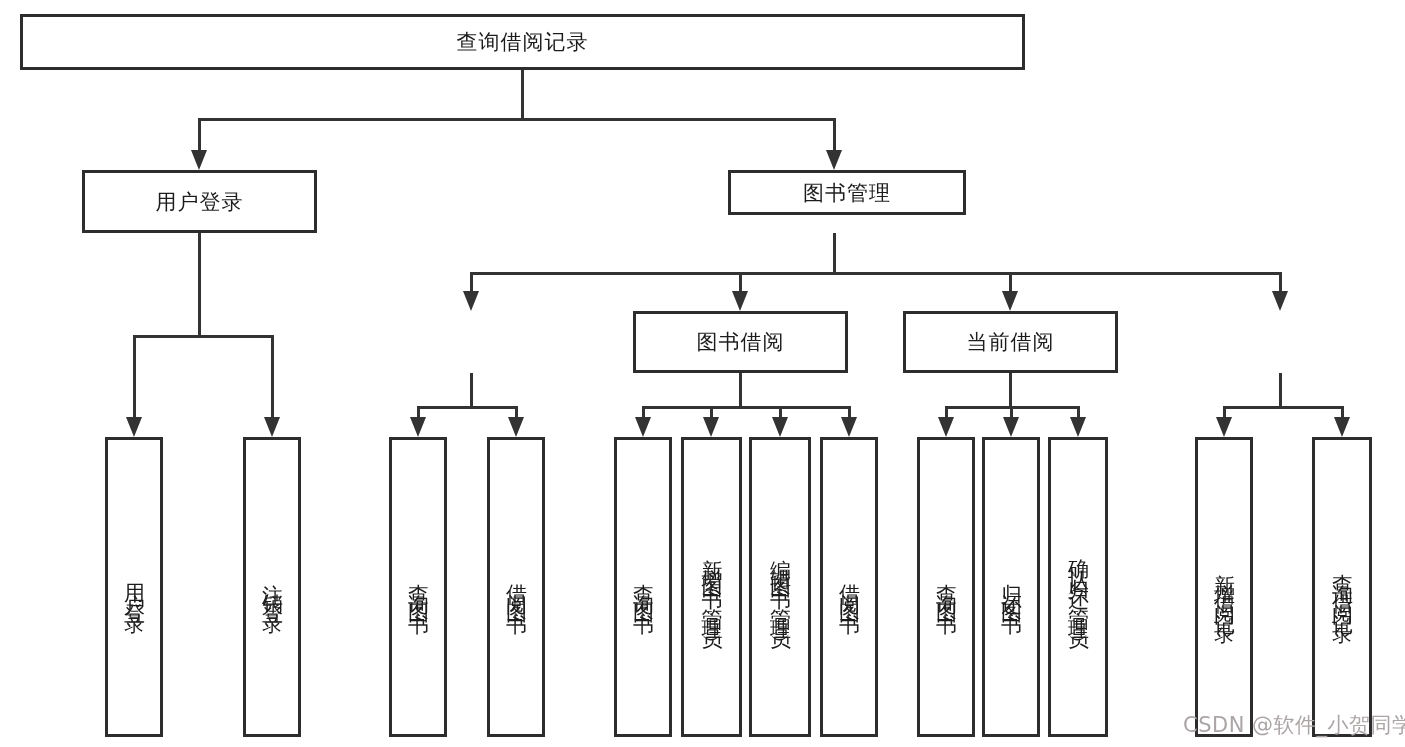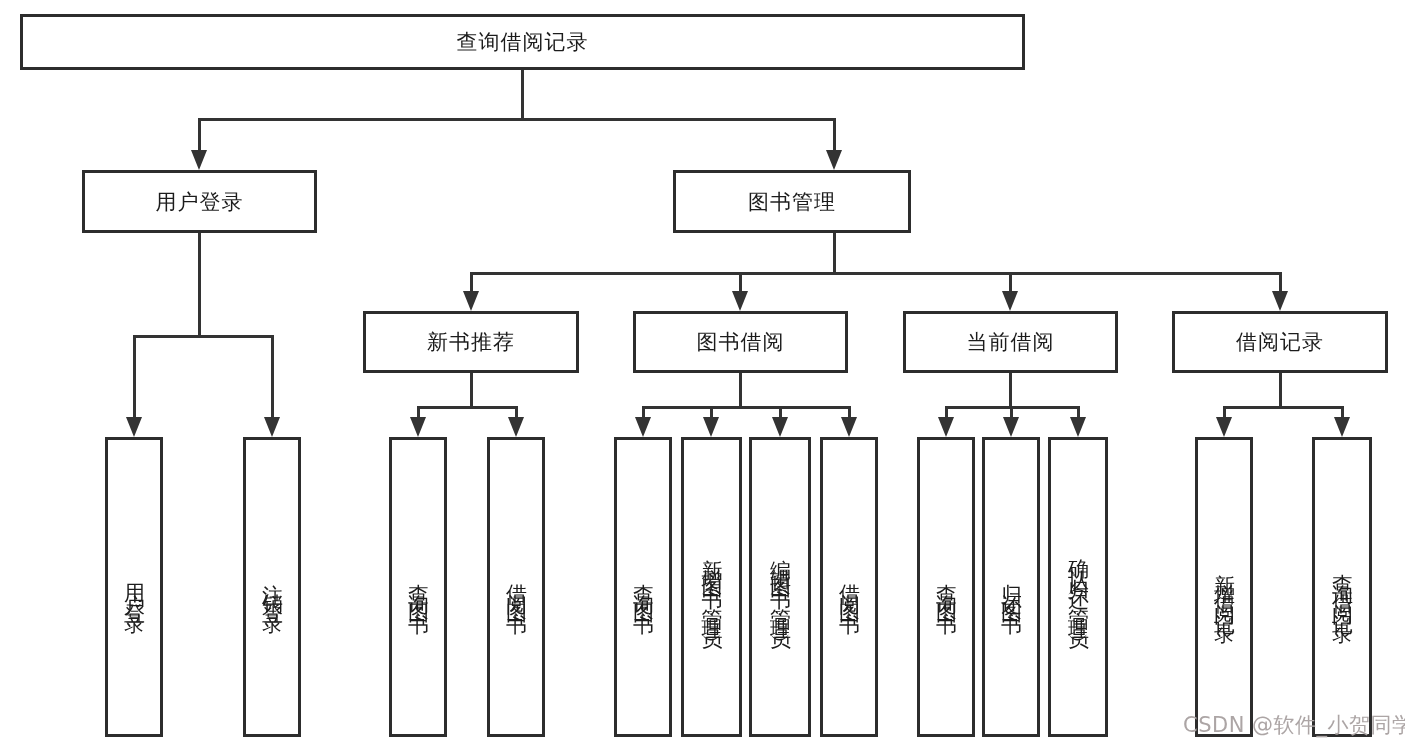--- a/index.html
+++ b/index.html
@@ -31,21 +31,21 @@
   }
   .leaf {
     writing-mode: vertical-rl;
     text-orientation: mixed;
     letter-spacing: 10px;
     line-height: 1;
     font-size: 21px;
   }
   #b-root    { left: 20px;   top: 14px;  width: 1005px; height: 56px; }
   #b-user    { left: 82px;   top: 170px; width: 235px;  height: 63px; }
-  #b-mgmt    { left: 673px;  top: 170px; width: 238px;  height: 63px; }
+  #b-mgmt    { left: 728px;  top: 170px; width: 238px;  height: 45px; }
   #b-new     { left: 363px;  top: 311px; width: 216px;  height: 62px; }
   #b-borrow  { left: 633px;  top: 311px; width: 215px;  height: 62px; }
   #b-current { left: 903px;  top: 311px; width: 215px;  height: 62px; }
   #b-record  { left: 1172px; top: 311px; width: 216px;  height: 62px; }
 
   #l1  { left: 105px;  top: 437px; width: 58px; height: 300px; }
   #l2  { left: 243px;  top: 437px; width: 58px; height: 300px; }
   #l3  { left: 389px;  top: 437px; width: 58px; height: 300px; }
   #l4  { left: 487px;  top: 437px; width: 58px; height: 300px; }
   #l5  { left: 614px;  top: 437px; width: 58px; height: 300px; }
@@ -141,24 +141,22 @@
 </head>
 <body>
 
 <div id="canvas">
 
   <div class="box" id="b-root">查询借阅记录</div>
 
   <div class="box" id="b-user">用户登录</div>
   <div class="box" id="b-mgmt">图书管理</div>
 
-  <div class="box" id="b-new">新书推荐</div>
   <div class="box" id="b-current">当前借阅</div>
   <div class="box" id="b-borrow">图书借阅</div>
-  <div class="box" id="b-record">借阅记录</div>
 
   <div class="box leaf" id="l1">用户登录</div>
   <div class="box leaf" id="l2">注销登录</div>
   <div class="box leaf" id="l3">查询图书</div>
   <div class="box leaf" id="l4">借阅图书</div>
   <div class="box leaf" id="l5">查询图书</div>
   <div class="box leaf" id="l6">新增图书（管理员）</div>
   <div class="box leaf" id="l7">编辑图书（管理员）</div>
   <div class="box leaf" id="l8">借阅图书</div>
   <div class="box leaf" id="l9">查询图书</div>

